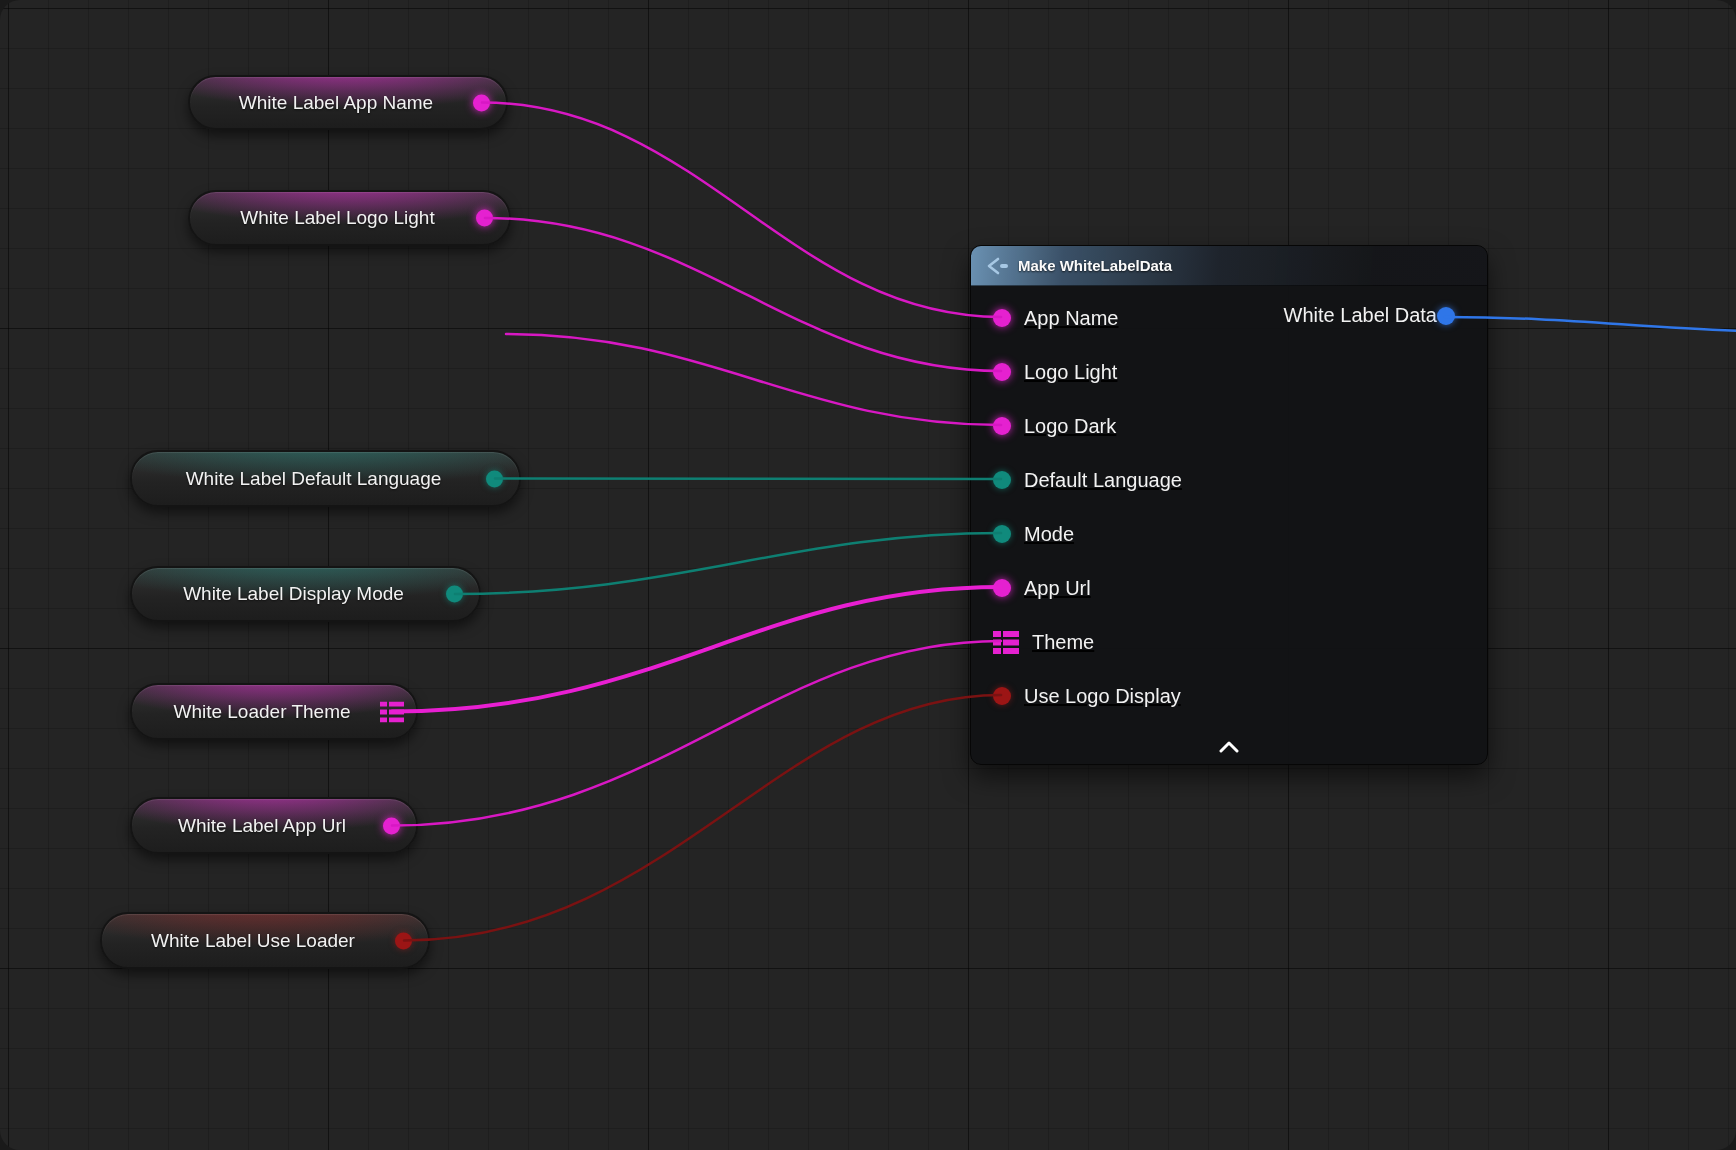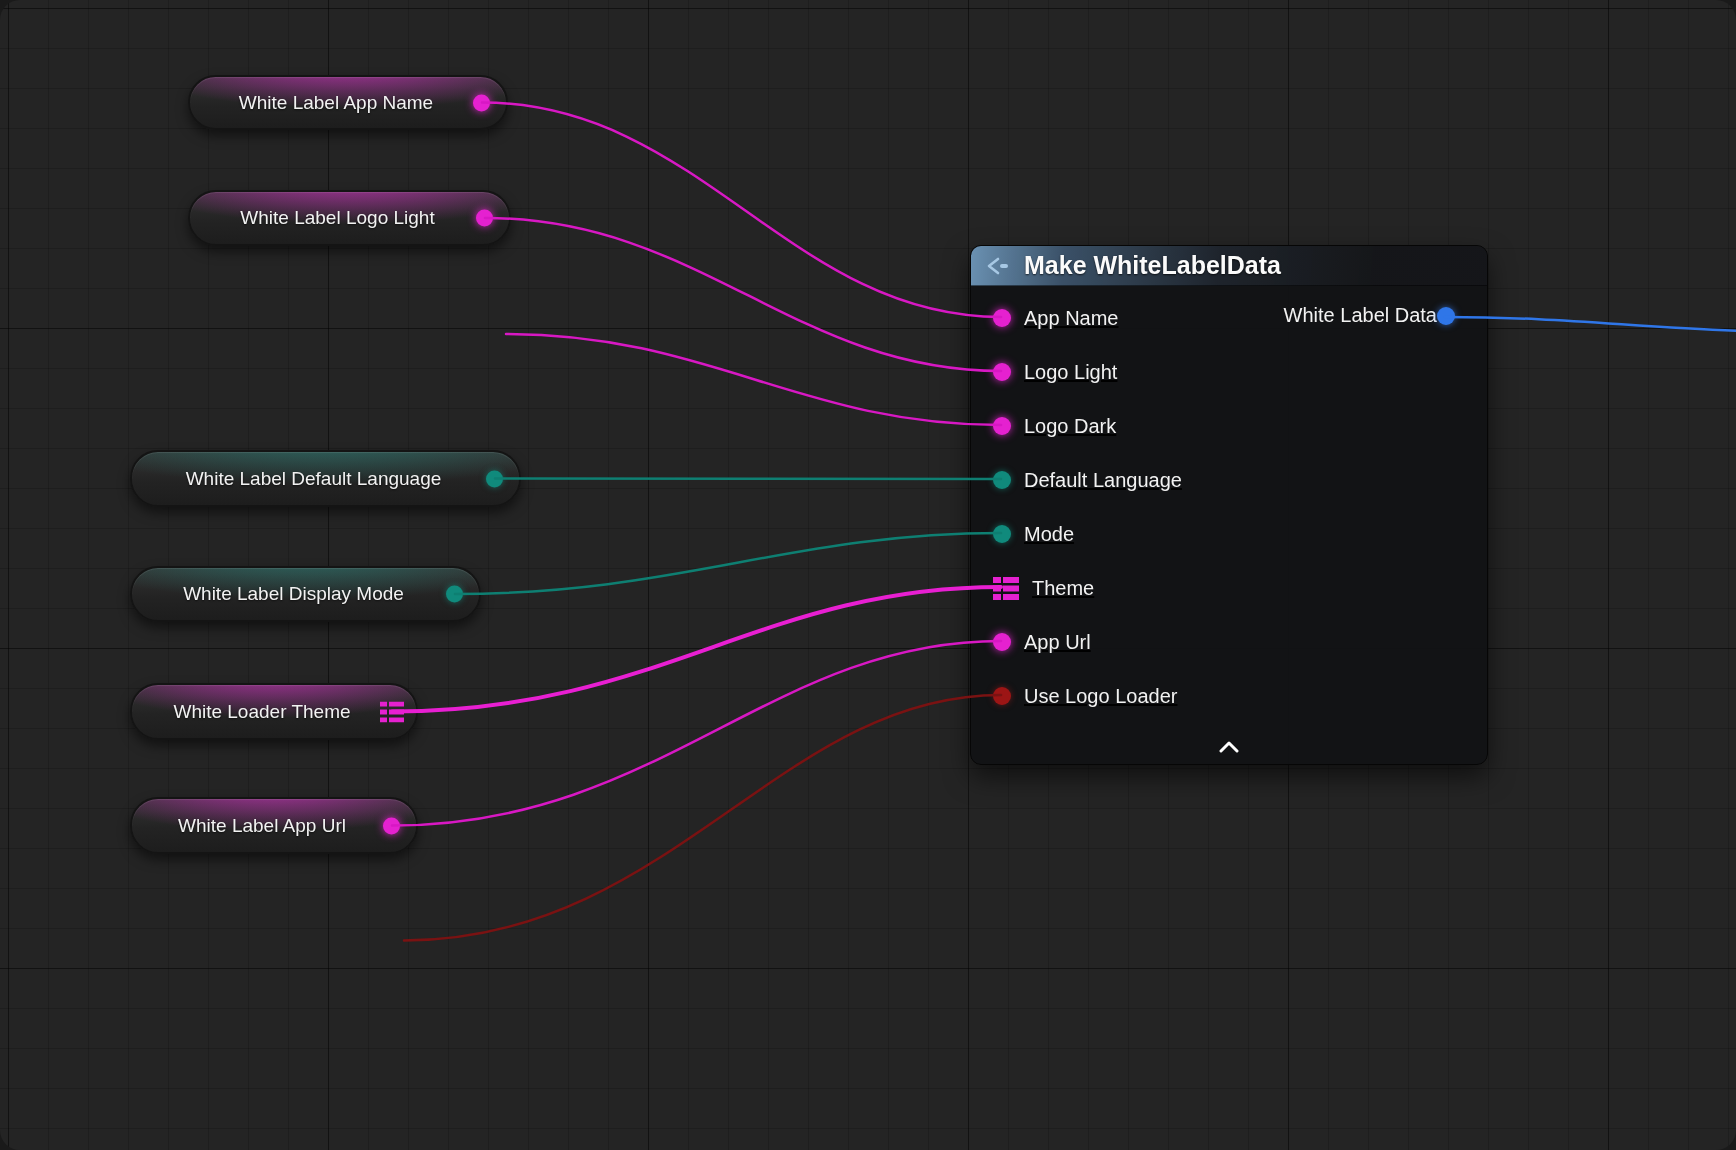--- a/index.html
+++ b/index.html
@@ -63,21 +63,21 @@
     background:rgba(18,19,21,0.96);
     box-shadow:0 12px 26px rgba(0,0,0,0.55);
   }
   .make-header {
     height:40px; display:flex; align-items:center; gap:9px;
     padding:0 14px; border-radius:10px 10px 0 0;
     background:linear-gradient(95deg, rgba(111,152,187,0.95) 0%, rgba(66,92,118,0.85) 18%, rgba(34,41,50,0.80) 48%, rgba(22,23,26,0.9) 78%);
     border-bottom:1px solid rgba(0,0,0,0.5);
   }
   .make-icon { line-height:0; }
-  .make-title { color:#fbfbfb; font-size:25px; font-weight:700; text-shadow:0 1px 2px rgba(0,0,0,0.7); white-space:nowrap;margin-left:6px; }
+  .make-title { color:#fbfbfb; font-size:15px; font-weight:700; text-shadow:0 1px 2px rgba(0,0,0,0.7); white-space:nowrap; }
 
   .make-body { position:relative; padding-top:5px;text-decoration:underline; }
   .make-row { height:54px; display:flex; align-items:center; gap:13px; padding-left:22px; }
   .make-row .pin-dot, .make-row .pin-grid { position:static; transform:none; }
   .make-row .pin-dot { width:18px; height:18px; flex:0 0 auto; }
   .make-row-label { color:#f2f2f2; font-size:20px; white-space:nowrap; }
 
   .make-output {
     position:absolute; top:58px; right:32px;
     display:flex; align-items:center; 
@@ -143,20 +143,24 @@
           <rect x="9" y="16" width="15" height="5" fill="#e521d0"></rect>
       </svg>
     </span>
   </div>
 
   <div class="var-node tint-string" style="left:130px;top:797px;width:288px;height:57px;">
     <span class="var-label">White Label App Url</span>
     <span class="pin-dot string"></span>
   </div>
 
+  <div class="var-node tint-bool" style="left:100px;top:912px;width:330px;height:57px;">
+    <span class="var-label">White Label Use Loader</span>
+    <span class="pin-dot bool"></span>
+  </div>
 
   <div class="make-node">
     <div class="make-header">
       <span class="make-icon">
         <svg width="24" height="22" viewBox="0 0 24 22">
           <path d="M13 4 L4 11 L13 18" stroke="#a7c8e4" stroke-width="2.6" fill="none" stroke-linecap="round" stroke-linejoin="round"></path>
           <rect x="15" y="9" width="8" height="4" rx="2" fill="#a7c8e4"></rect>
         </svg>
       </span>
       <span class="make-title">Make WhiteLabelData</span>
@@ -175,41 +179,41 @@
         <span class="pin-dot string"></span>
         <span class="make-row-label">Logo Dark</span>
       </div>
       <div class="make-row">
         <span class="pin-dot enum"></span>
         <span class="make-row-label">Default Language</span>
       </div>
       <div class="make-row">
         <span class="pin-dot enum"></span>
         <span class="make-row-label">Mode</span>
+      </div>
+      <div class="make-row">
+        <span class="pin-dot string"></span>
+        <span class="make-row-label">App Url</span>
       </div>
       <div class="make-row">
         <span class="pin-grid">
           <svg width="26" height="23" viewBox="0 0 26 23">
             <rect x="0" y="0" width="8" height="6" fill="#e521d0"></rect>
               <rect x="10" y="0" width="16" height="6" fill="#e521d0"></rect>
             <rect x="0" y="8.5" width="8" height="6" fill="#e521d0"></rect>
               <rect x="10" y="8.5" width="16" height="6" fill="#e521d0"></rect>
             <rect x="0" y="17" width="8" height="6" fill="#e521d0"></rect>
               <rect x="10" y="17" width="16" height="6" fill="#e521d0"></rect>
           </svg>
         </span>
         <span class="make-row-label">Theme</span>
       </div>
       <div class="make-row">
-        <span class="pin-dot string"></span>
-        <span class="make-row-label">App Url</span>
-      </div>
-      <div class="make-row">
         <span class="pin-dot bool"></span>
-        <span class="make-row-label">Use Logo Loader</span>
+        <span class="make-row-label">Use Logo Display</span>
       </div>
     </div>
 
     <div class="make-output">
       <span class="make-row-label">White Label Data</span>
       <span class="pin-dot struct-out"></span>
     </div>
 
     <div class="collapse-btn">
       <svg width="22" height="12" viewBox="0 0 22 12">

